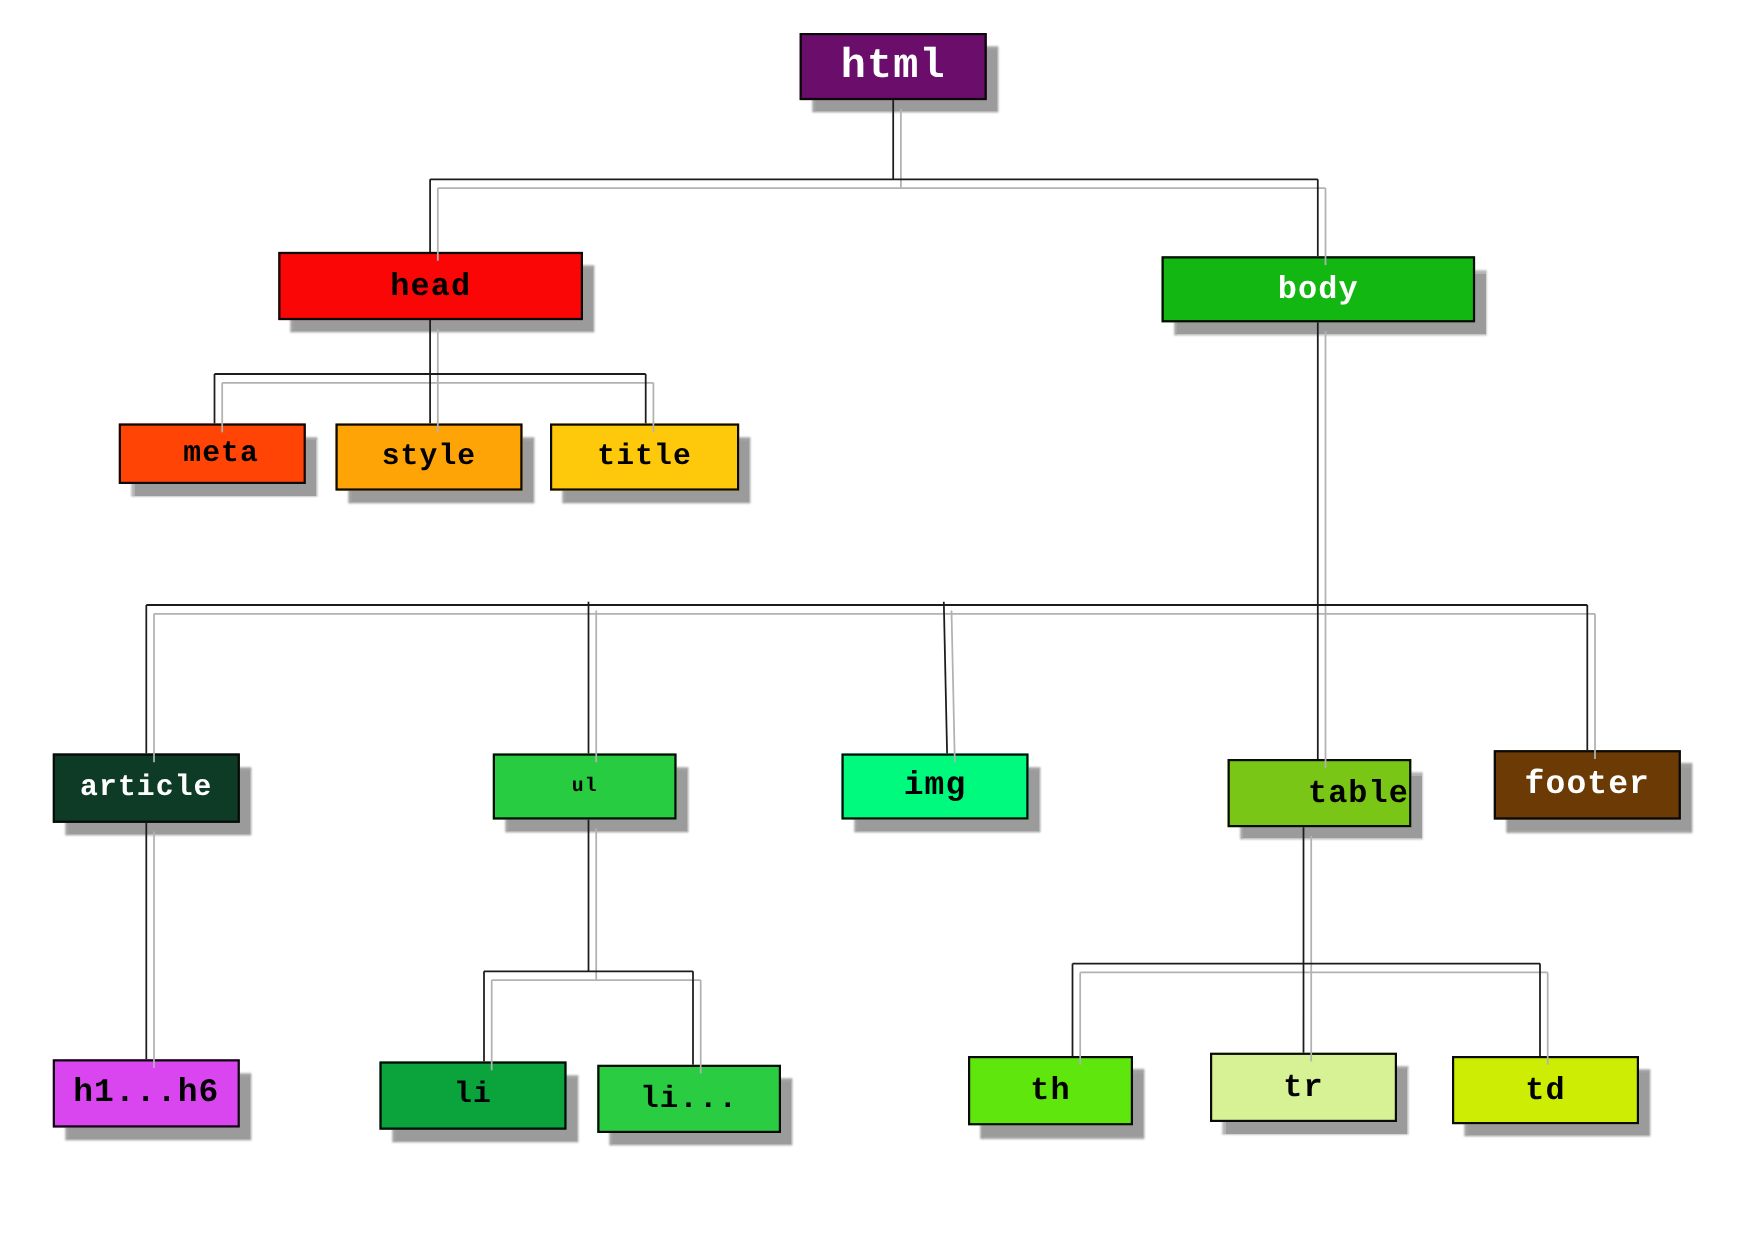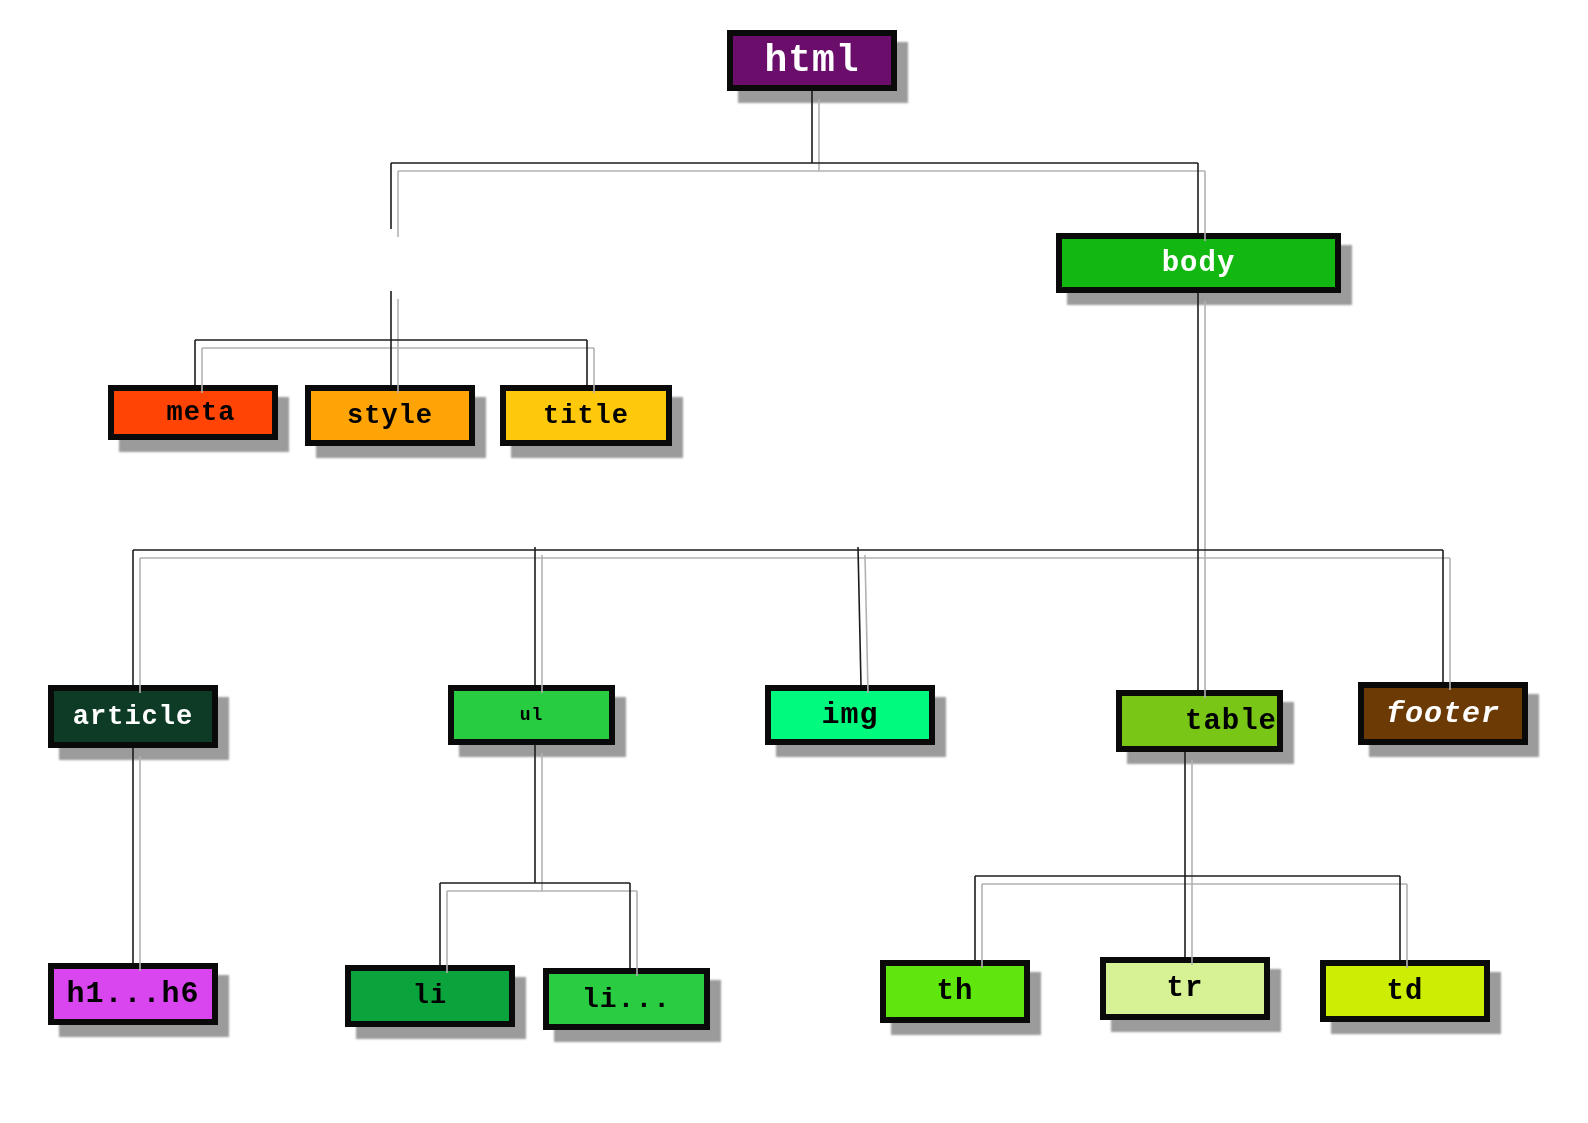--- a/index.html
+++ b/index.html
@@ -15,21 +15,21 @@
     overflow: hidden;
     font-family: "Liberation Mono", monospace;
   }
   .node {
     position: absolute;
     display: flex;
     align-items: center;
     justify-content: center;
     font-weight: bold;
     letter-spacing: 1px;
-    border: 6px solid #a3a3a3;
+    border: 2px solid #a3a3a3;
     box-shadow: 11px 12px 2px #9b9b9b;
     box-sizing: border-box;
     z-index: 2;
   }
   .node span {
     white-space: pre;
   }
   #edges {
     position: absolute;
     left: 0;
@@ -37,20 +37,23 @@
     z-index: 5;
     pointer-events: none;
   }
 </style>
 </head>
 <body>
 
 <div id="canvas" style="background: rgb(255, 255, 255);">
     <div class="node" style="left: 727px; top: 30px; width: 170px; height: 61px; background: rgb(107, 13, 107); color: rgb(255, 255, 255); font-size: 38px; border-color: rgb(10, 10, 10);">
       <span>html</span>
+    </div>
+    <div class="node" style="left: 253px; top: 229px; width: 277px; height: 62px; background: rgb(251, 6, 6); color: rgb(0, 0, 0); font-size: 29px; border-color: rgb(10, 10, 10);">
+      <span>head</span>
     </div>
     <div class="node" style="left: 1056px; top: 233px; width: 285px; height: 60px; background: rgb(18, 183, 18); color: rgb(255, 255, 255); font-size: 29px; border-color: rgb(10, 10, 10);">
       <span>body</span>
     </div>
     <div class="node" style="left: 108px; top: 385px; width: 170px; height: 55px; background: rgb(255, 68, 5); color: rgb(0, 0, 0); font-size: 27px; border-color: rgb(10, 10, 10); padding-left: 16px;">
       <span>meta</span>
     </div>
     <div class="node" style="left: 305px; top: 385px; width: 170px; height: 61px; background: rgb(255, 164, 7); color: rgb(0, 0, 0); font-size: 27px; border-color: rgb(10, 10, 10);">
       <span>style</span>
     </div>
@@ -62,21 +65,21 @@
     </div>
     <div class="node" style="left: 448px; top: 685px; width: 167px; height: 60px; background: rgb(40, 204, 64); color: rgb(0, 0, 0); font-size: 18px; border-color: rgb(10, 10, 10);">
       <span>ul</span>
     </div>
     <div class="node" style="left: 765px; top: 685px; width: 170px; height: 60px; background: rgb(0, 250, 126); color: rgb(0, 0, 0); font-size: 30px; border-color: rgb(10, 10, 10);">
       <span>img</span>
     </div>
     <div class="node" style="left: 1116px; top: 690px; width: 167px; height: 62px; background: rgb(121, 198, 22); color: rgb(0, 0, 0); font-size: 29px; border-color: rgb(10, 10, 10); justify-content: flex-end;">
       <span>table</span>
     </div>
-    <div class="node" style="left: 1358px; top: 682px; width: 170px; height: 63px; background: rgb(108, 59, 5); color: rgb(255, 255, 255); font-size: 30px; border-color: rgb(10, 10, 10); font-style: italic;">
+    <div class="node" style="left: 1358px; top: 682px; width: 170px; height: 63px; background: rgb(108, 59, 5); color: rgb(255, 255, 255); font-size: 30px; border-color: rgb(10, 10, 10);">
       <span>footer</span>
     </div>
     <div class="node" style="left: 48px; top: 963px; width: 170px; height: 62px; background: #d946ef; color: rgb(0, 0, 0); font-size: 30px; border-color: rgb(10, 10, 10);">
       <span>h1...h6</span>
     </div>
     <div class="node" style="left: 345px; top: 965px; width: 170px; height: 62px; background: rgb(11, 163, 60); color: rgb(0, 0, 0); font-size: 27px; border-color: rgb(10, 10, 10);">
       <span>li</span>
     </div>
     <div class="node" style="left: 543px; top: 968px; width: 167px; height: 62px; background: rgb(42, 205, 66); color: rgb(0, 0, 0); font-size: 28px; border-color: rgb(10, 10, 10);">
       <span>li...</span>

